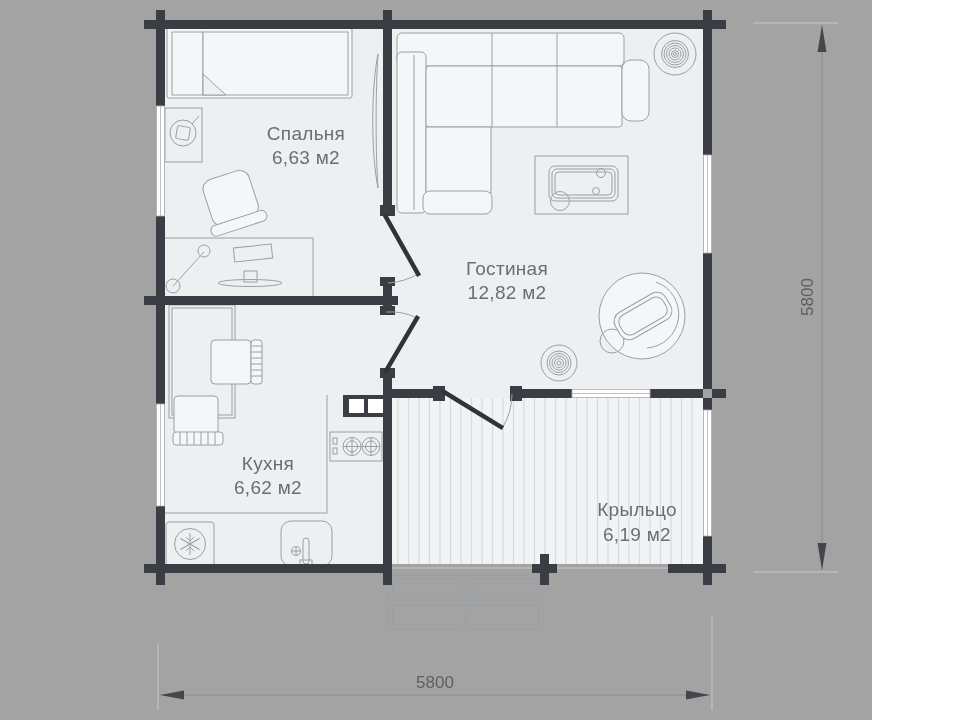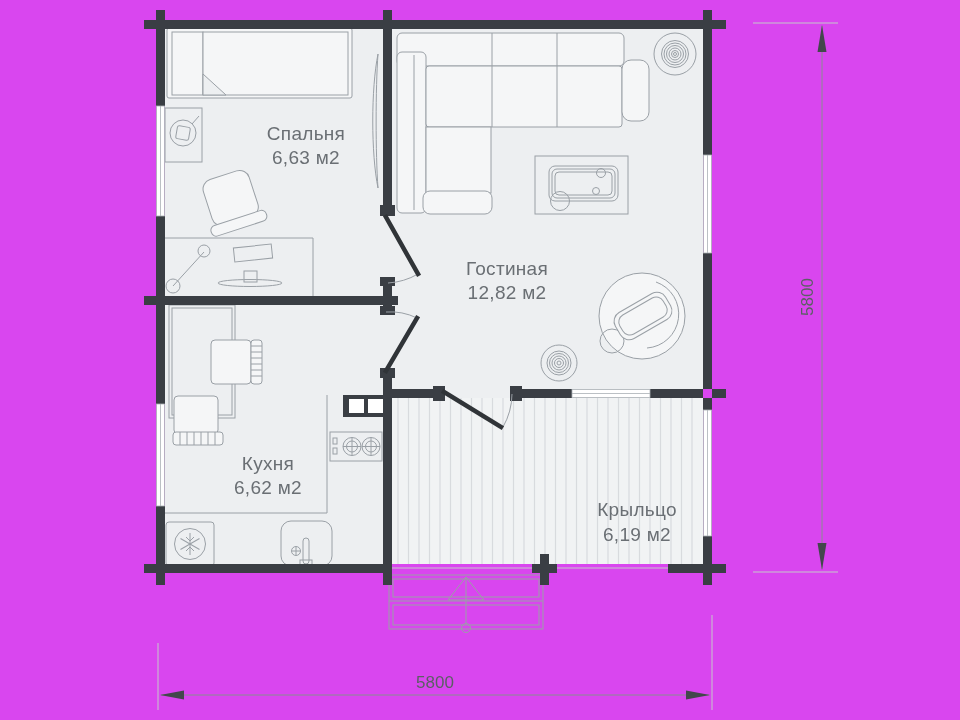--- a/index.html
+++ b/index.html
@@ -2,21 +2,21 @@
 <html style="--wall: #3a3e44; --floor: #edeff1; --porch: #f1f3f4; --stripe: #d8dbde; --furnfill: #f5f6f7; --furnstroke: #9aa0a6; --winfill: #ffffff; --label: #6a6f74; --dimtext: #5b5f64;"><head>
 <meta charset="utf-8">
 <style>
   :root{
     --wall:#3a3e44; --leaf:#303438; --floor:#edeff1; --porch:#f1f3f4;
     --stripe:#d8dbde; --furnfill:#f5f6f7; --furnstroke:#9aa0a6;
     --winfill:#ffffff; --winstroke:#aab0b5; --label:#6a6f74;
     --dimtext:#5b5f64; --dimline:#888c90; --extline:#c5c8ca; --arrow:#43474c;
   }
   html,body{margin:0;padding:0;background:#ffffff;}
-  .stage{width:960px;height:720px;background:#d946ef;position:relative;font-family:"Liberation Sans",sans-serif;}
+  .stage{width:872px;height:720px;background:#a3a3a3;position:relative;font-family:"Liberation Sans",sans-serif;}
   svg{display:block}
   .wall{fill:var(--wall);stroke:none}
   .leaf{stroke:var(--leaf);stroke-width:4.5;stroke-linecap:square;fill:none}
   .swing{stroke:var(--furnstroke);stroke-width:1;fill:none}
   .furn{fill:var(--furnfill);stroke:var(--furnstroke);stroke-width:1}
   .furnl{fill:none;stroke:var(--furnstroke);stroke-width:1}
   .floorfill{fill:var(--floor)}
   .porchfill{fill:var(--porch)}
   .stripe{stroke:var(--stripe);stroke-width:1.2}
   .win{fill:var(--winfill);stroke:var(--winstroke);stroke-width:0.8}

